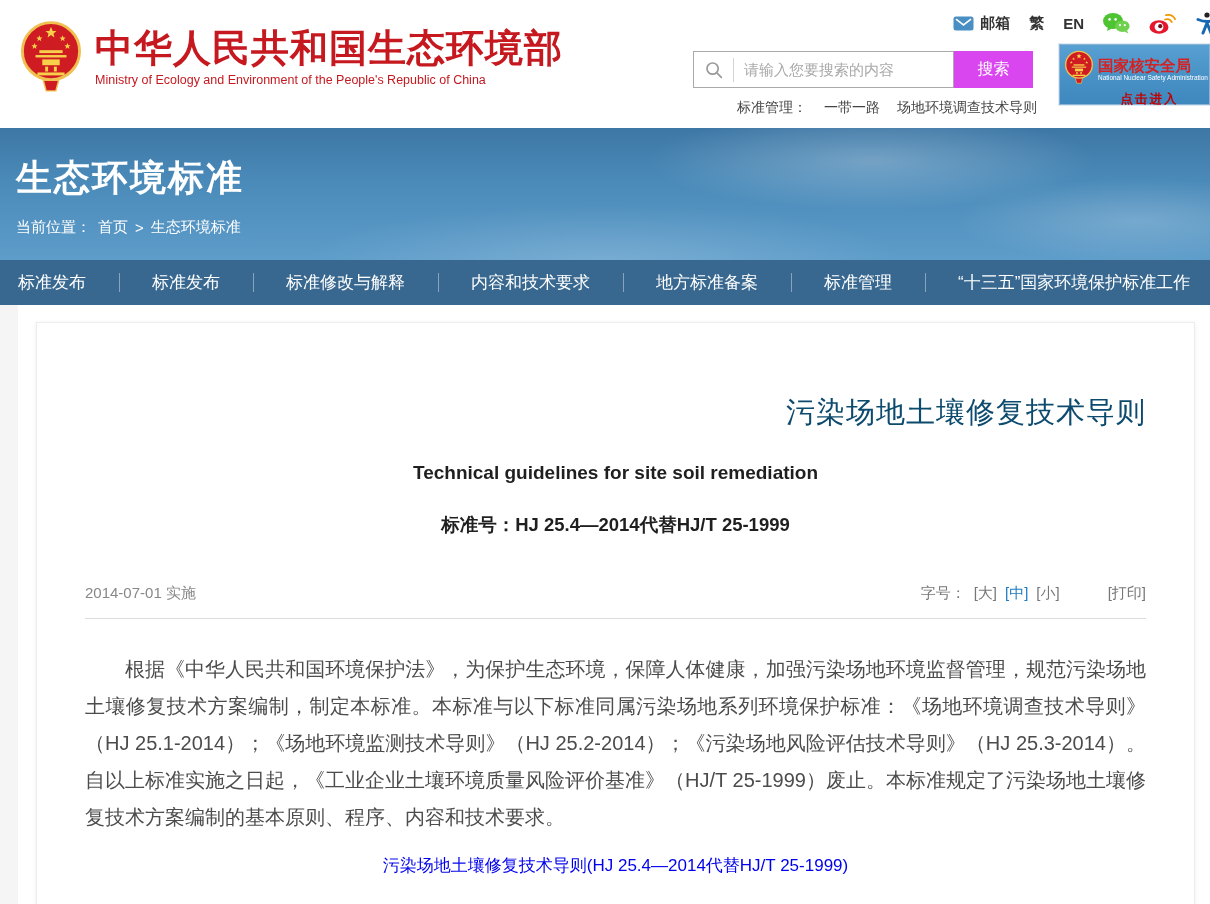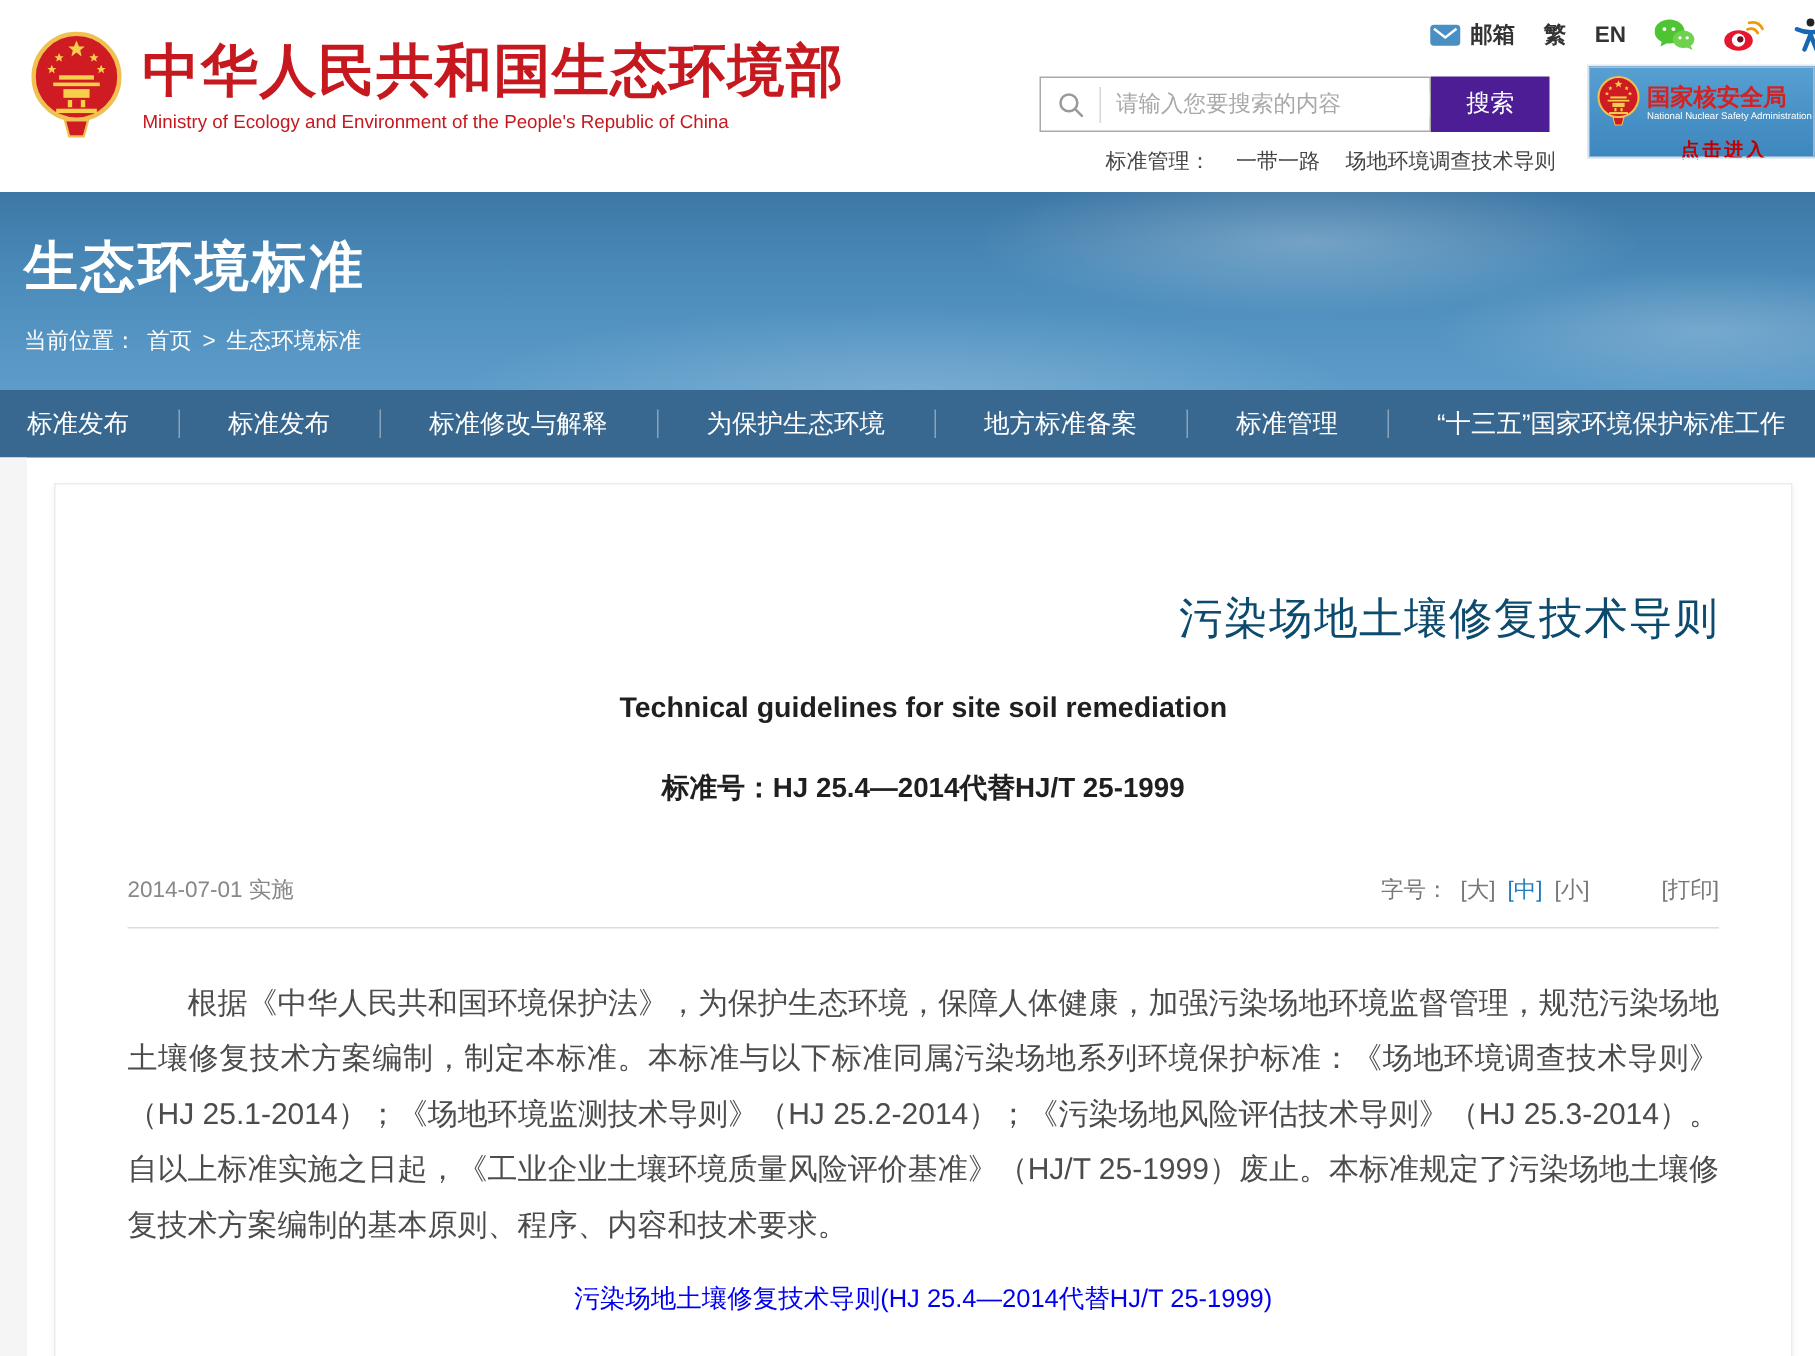--- a/index.html
+++ b/index.html
@@ -27,21 +27,21 @@
   .site-title { font-size:38px; font-weight:bold; color:#c5191f; line-height:1.05; letter-spacing:1px; white-space:nowrap; }
   .site-subtitle { font-size:12.5px; color:#c5191f; margin-top:5px; white-space:nowrap; }
 
   .search-area { position:absolute; left:693px; top:51px; width:340px; }
   .search-box { display:flex; height:37px; }
   .search-left { flex:1; display:flex; border:1px solid #a9a9a9; background:#fff; align-items:center; }
   .search-icon-box { width:40px; display:flex; align-items:center; justify-content:center; border-right:1px solid #d5d5d5; height:24px; }
   .search-input { flex:1; border:none; outline:none; font-size:15px; padding:0 10px; color:#333; min-width:0;
                   font-family:"Liberation Sans","DejaVu Sans",sans-serif; }
   .search-input::placeholder { color:#a9a9a9; }
-  .search-button { width:88px; border:none; background:#4c1d95; color:#fff; font-size:16px; cursor:pointer;
+  .search-button { width:88px; border:none; background:#d946ef; color:#fff; font-size:16px; cursor:pointer;
                    font-family:Liberation Sans, sans-serif; }
   .hot-search { margin-top:11px; padding-left:44px; font-size:14px; color:#444; display:flex; gap:17px; white-space:nowrap; }
   .hot-search a { color:#444; }
 
   .nuclear-badge {
     position:absolute; right:0; top:44px; width:151px; height:61px;
     border:1px solid #8ab3d6; outline:1px solid #dfeaf3;
     background:linear-gradient(180deg,#58a0d2 0%,#4690c5 60%,#3f88bf 100%);
     display:flex; flex-direction:column; cursor:pointer;
   }
@@ -225,21 +225,21 @@
       <a href="#">首页</a>
       <span>&gt;</span>
       <a href="#">生态环境标准</a>
     </div>
   </div>
 
   <nav class="main-nav">
     <a href="#" class="nav-item">标准发布</a>
     <a href="#" class="nav-item">标准发布</a>
     <a href="#" class="nav-item">标准修改与解释</a>
-    <a href="#" class="nav-item">为保护生态环境</a>
+    <a href="#" class="nav-item">内容和技术要求</a>
     <a href="#" class="nav-item">地方标准备案</a>
     <a href="#" class="nav-item">标准管理</a>
     <a href="#" class="nav-item">“十三五”国家环境保护标准工作</a>
   </nav>
 
   <div class="left-strip"></div>
 
   <main class="content-card">
     <h2 class="article-title">污染场地土壤修复技术导则</h2>
     <h3 class="article-title-en">Technical guidelines for site soil remediation</h3>

